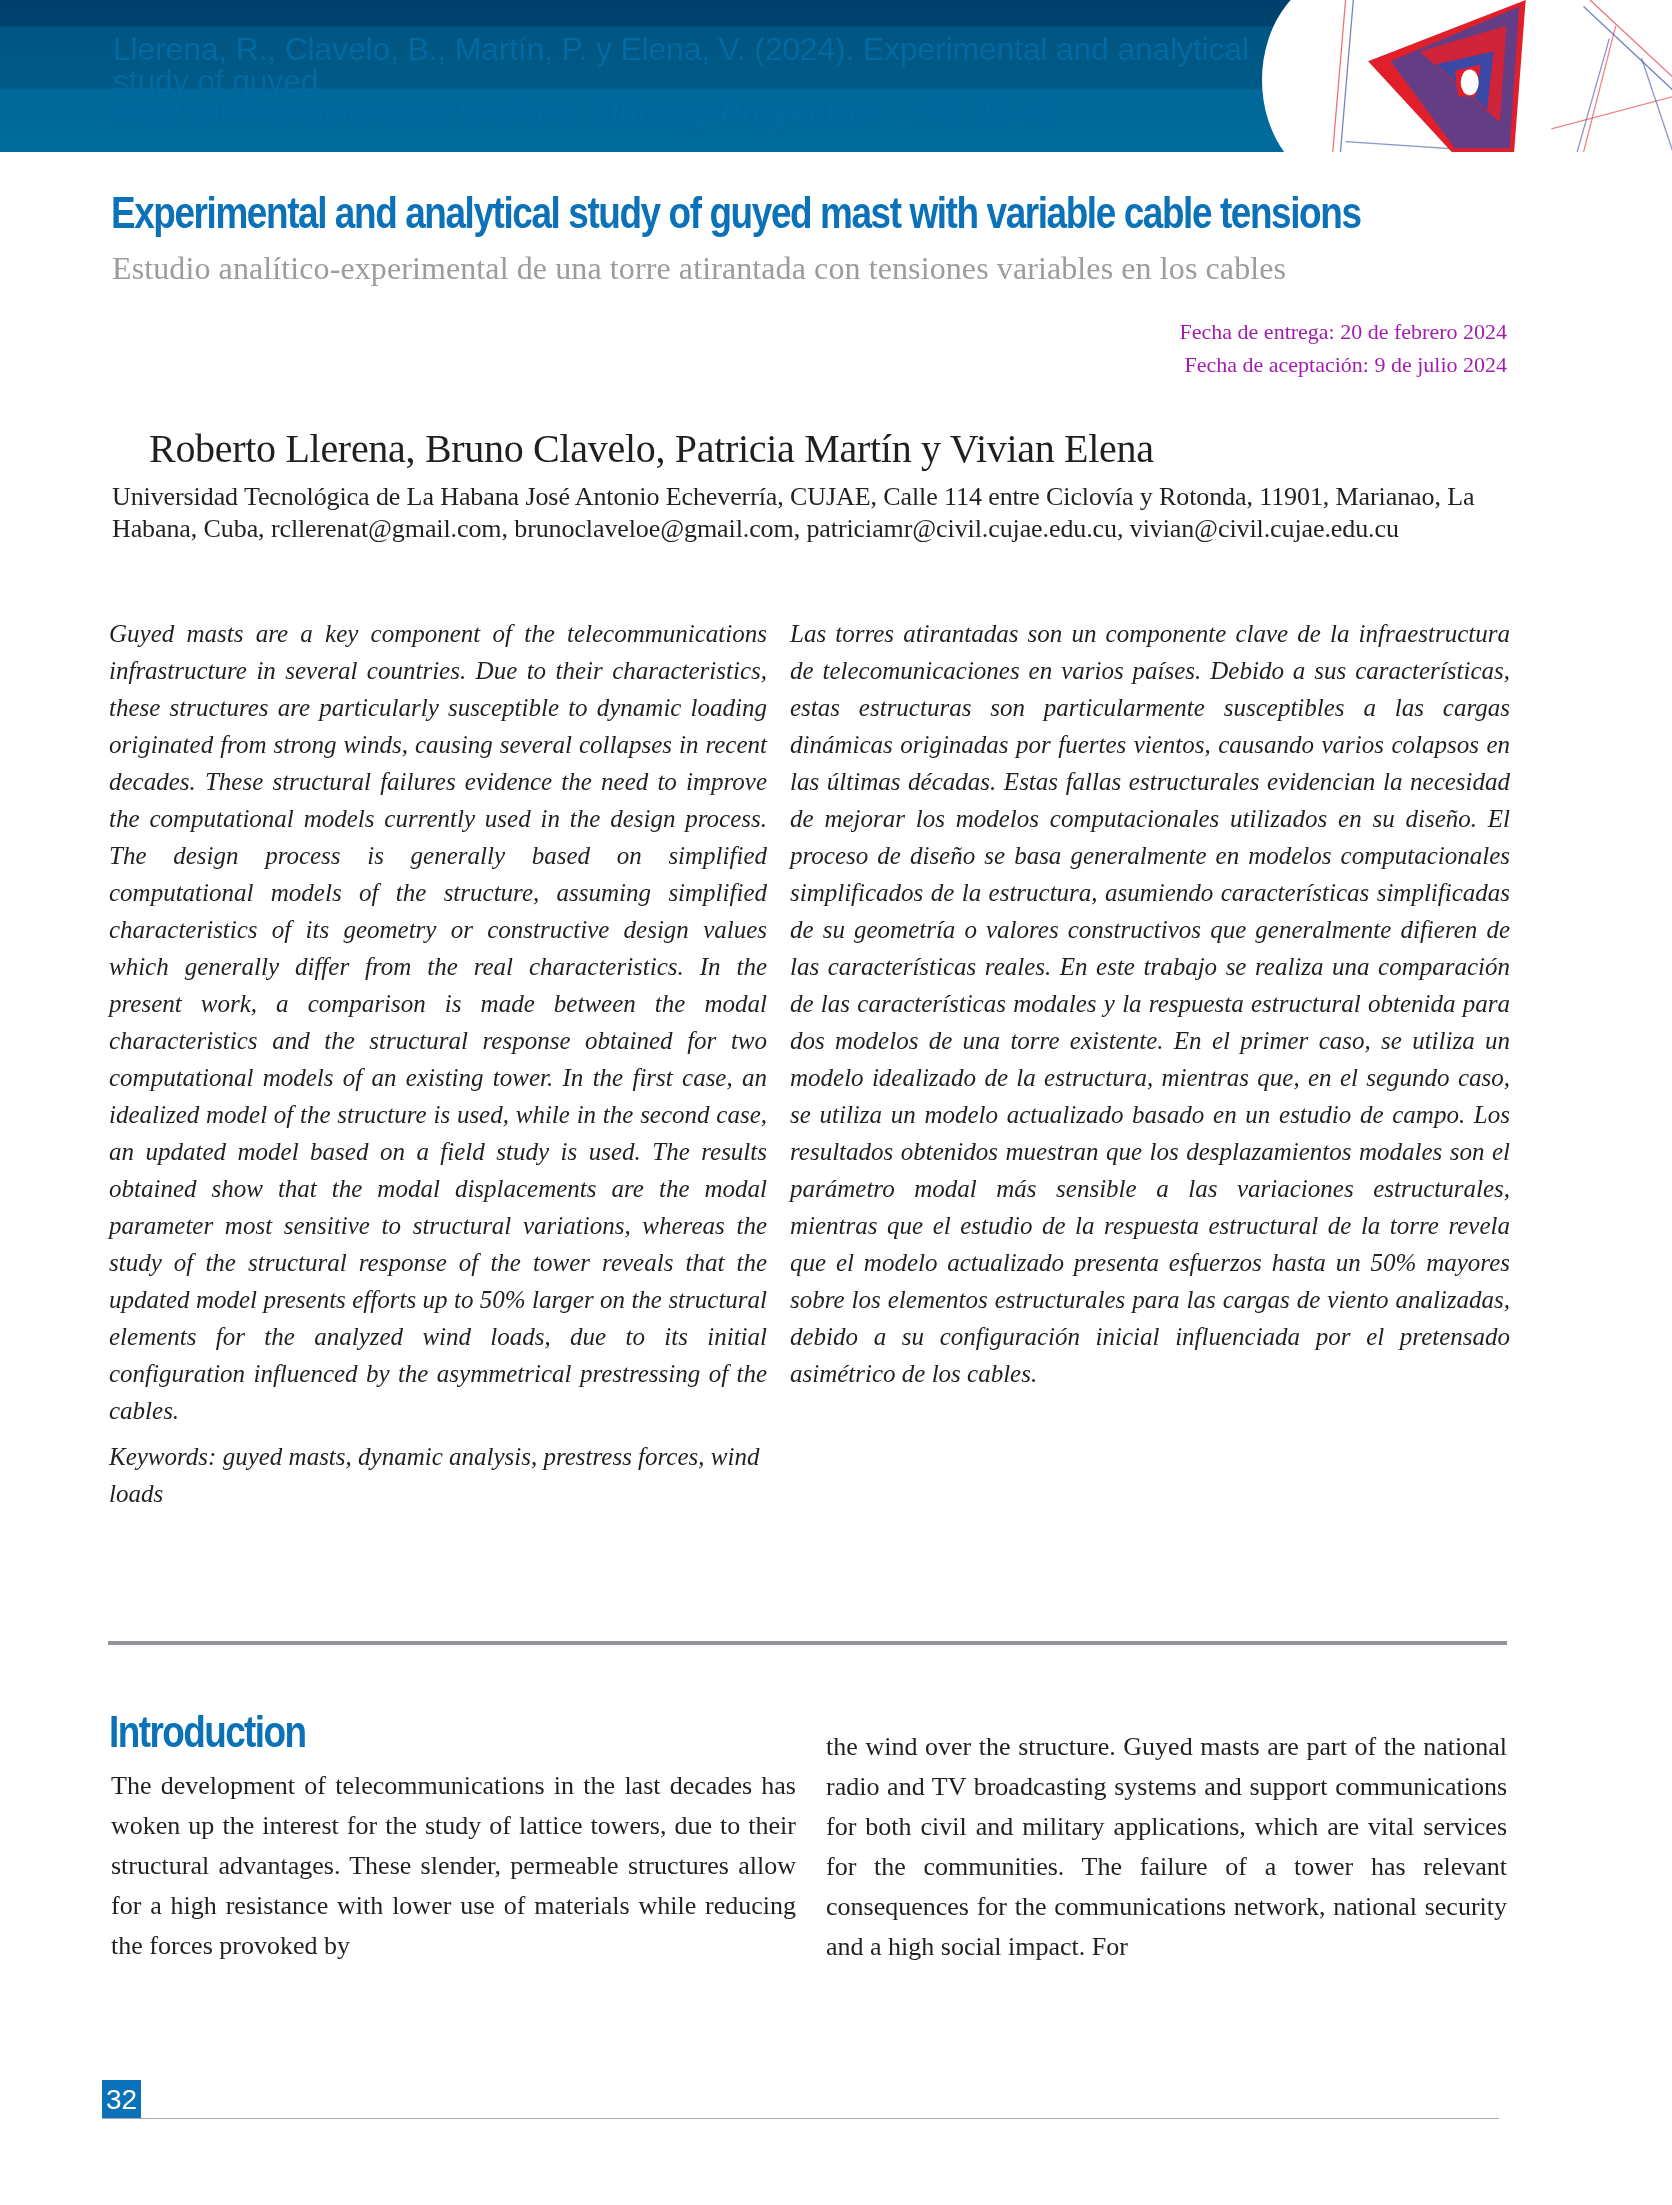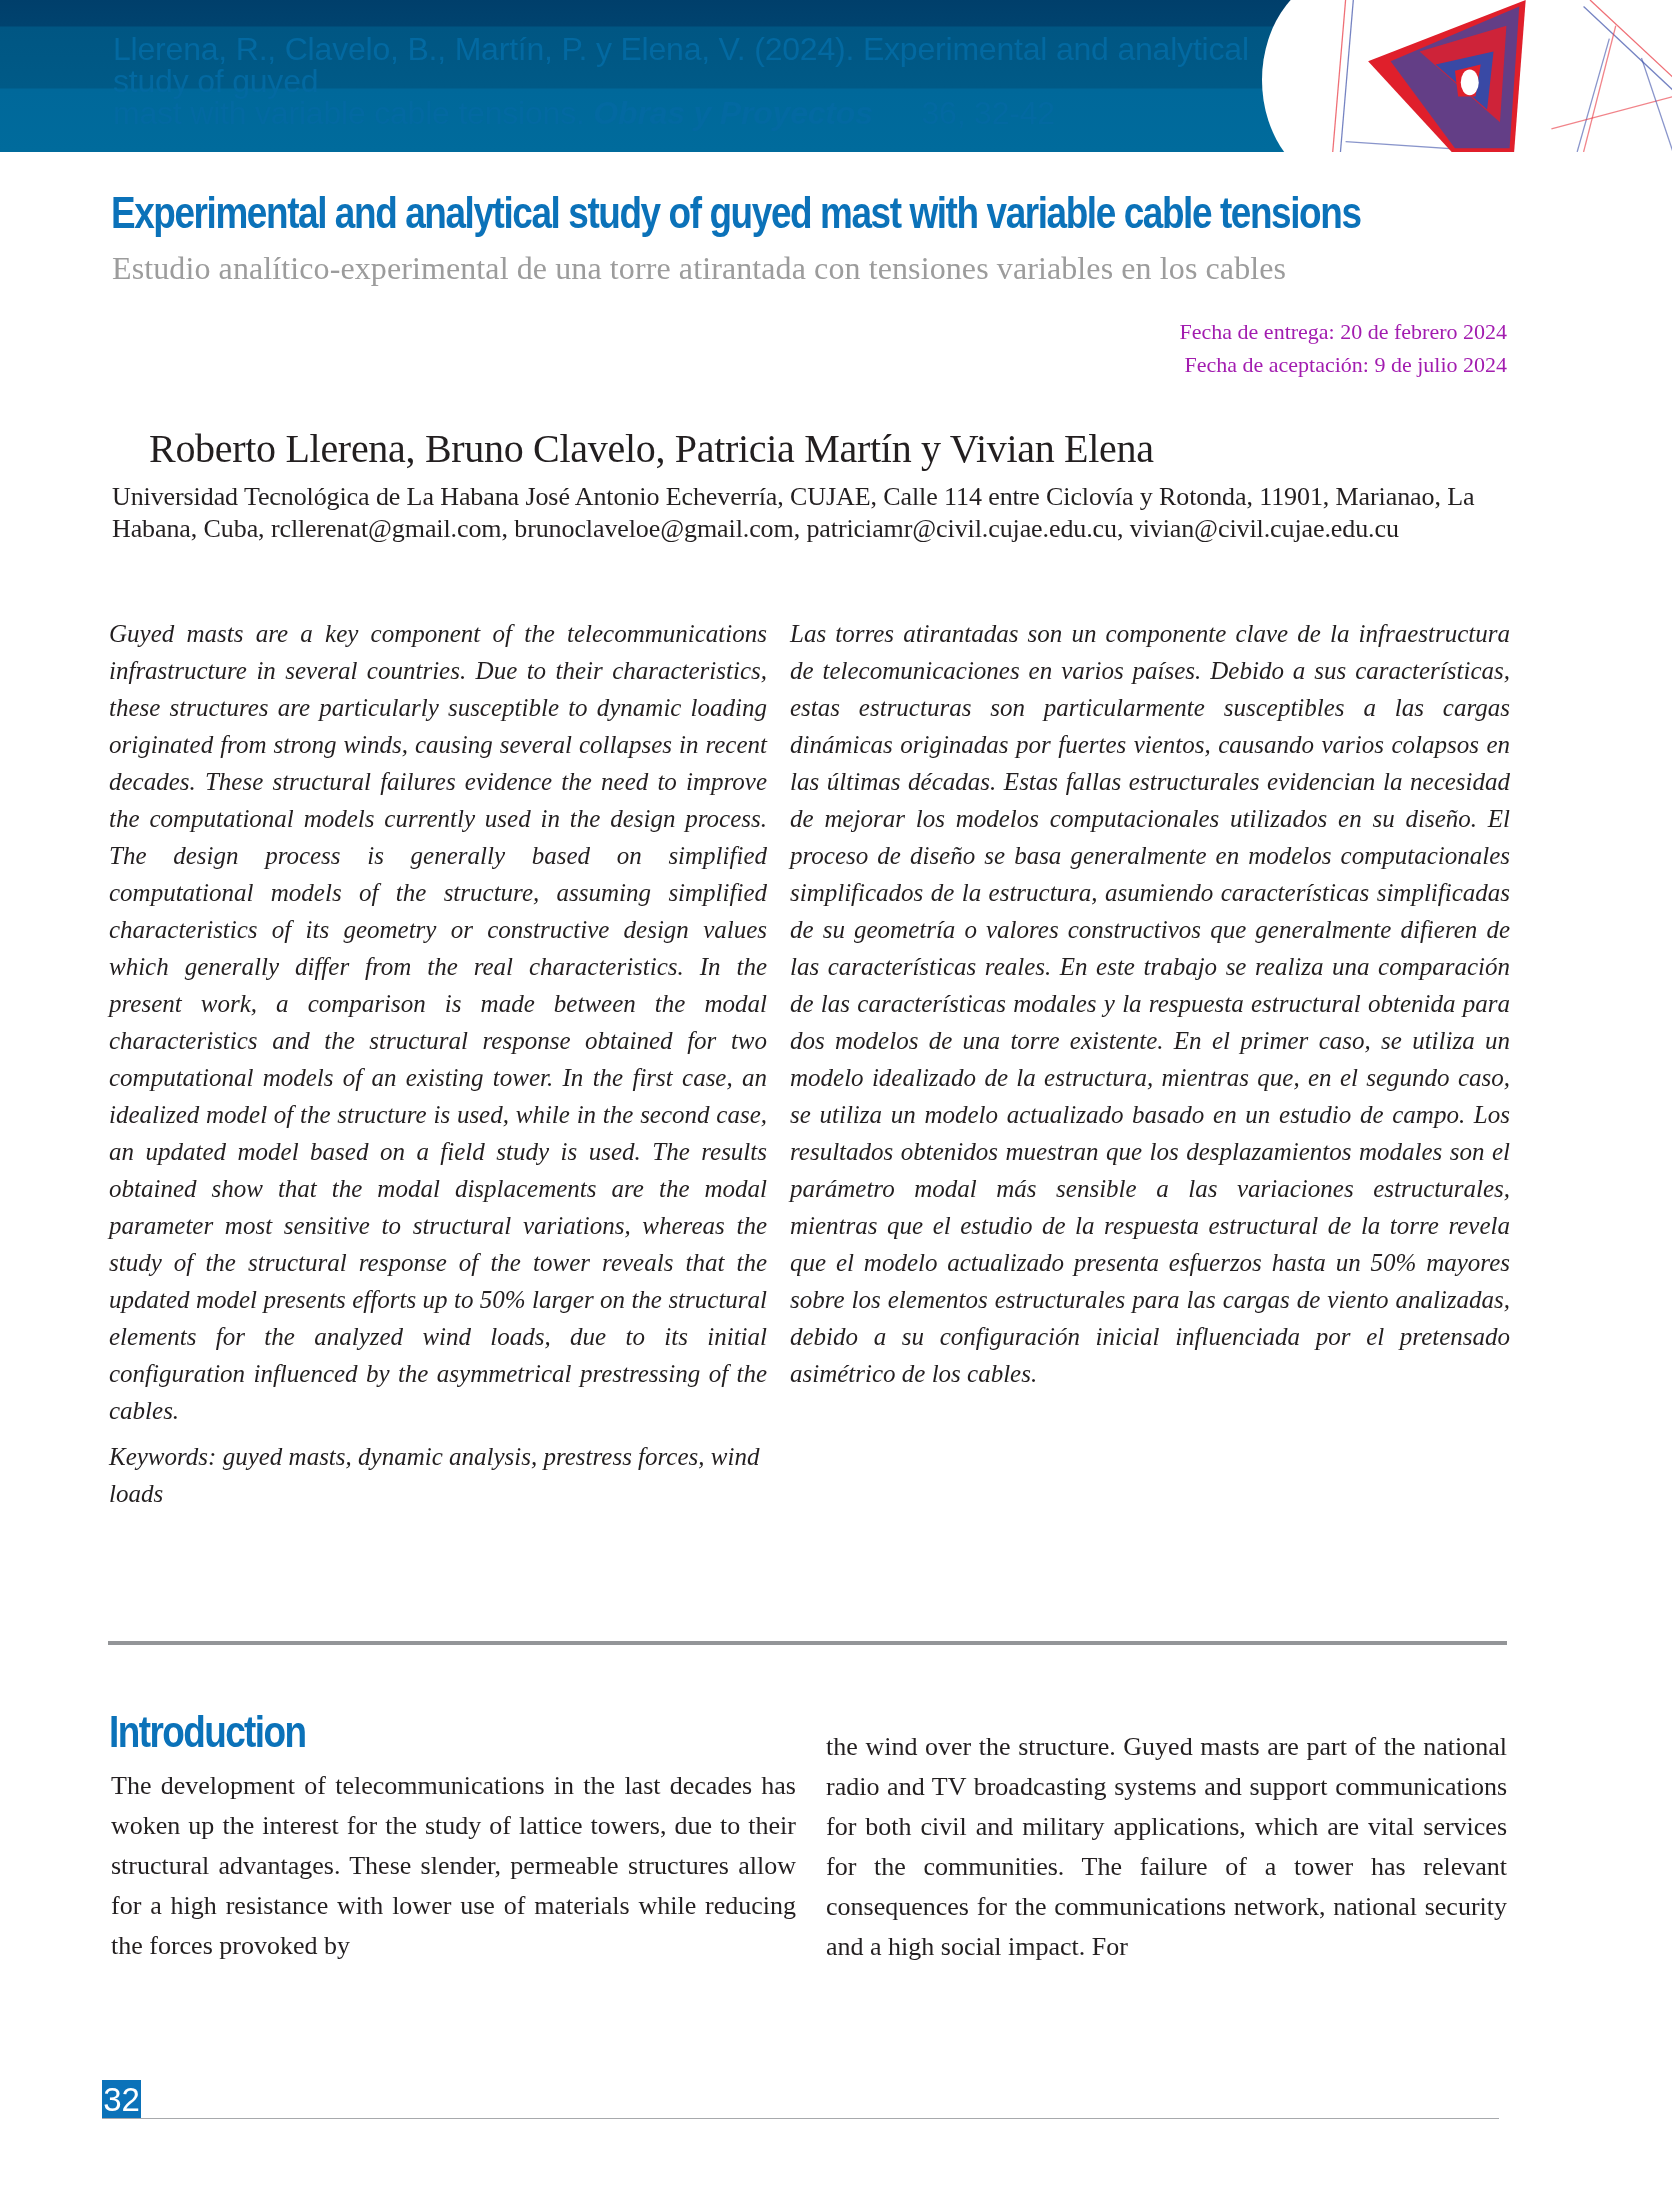--- a/index.html
+++ b/index.html
@@ -20,21 +20,21 @@
   .abstract-col { position: absolute; top: 615px; font-style: italic; font-size: 25px; line-height: 37px; text-align: justify; hyphens: manual; }
   .abstract-col p { margin: 0; }
   .abstract-col .kw { margin-top: 9px; text-align: left; }
   .col-left-abs { left: 109px; width: 658px; }
   .col-right-abs { left: 790px; width: 720px; }
   .divider { position: absolute; left: 108px; top: 1641px; width: 1399px; height: 3.9px; background: #939598; }
   .section-heading { position: absolute; left: 109px; top: 1706px; font-family: "Liberation Sans", sans-serif; font-size: 45px; font-weight: bold; color: #0b72b9; letter-spacing: -1.9px; transform: scaleX(0.82); transform-origin: left top; }
   .intro-left { position: absolute; left: 111px; top: 1766px; width: 685px; font-size: 26px; line-height: 40px; text-align: justify; }
   .intro-right { position: absolute; left: 826px; top: 1727px; width: 681px; font-size: 26px; line-height: 40px; text-align: justify; }
   .intro-left p, .intro-right p { margin: 0; }
-  .page-badge { position: absolute; left: 102px; top: 2080px; width: 39px; height: 39px; background: #0b72b9; color: #ffffff; font-family: "Liberation Sans", sans-serif; font-size: 33px; line-height: 39px; text-align: center; }
+  .page-badge { position: absolute; left: 102px; top: 2080px; width: 39px; height: 39px; background: #0b72b9; color: #ffffff; font-family: "Liberation Sans", sans-serif; font-size: 28px; line-height: 39px; text-align: center; }
   .footer-line { position: absolute; left: 102px; top: 2118px; width: 1397px; height: 1.3px; background: #a7a9ac; }
 </style>
 </head>
 <body>
 
 <div class="header">
   <div class="header-band"></div>
   <div class="header-curve"></div>
   <svg class="header-graphic" viewBox="0 0 569 236" preserveAspectRatio="none">
     <g fill="none" stroke-width="2">

